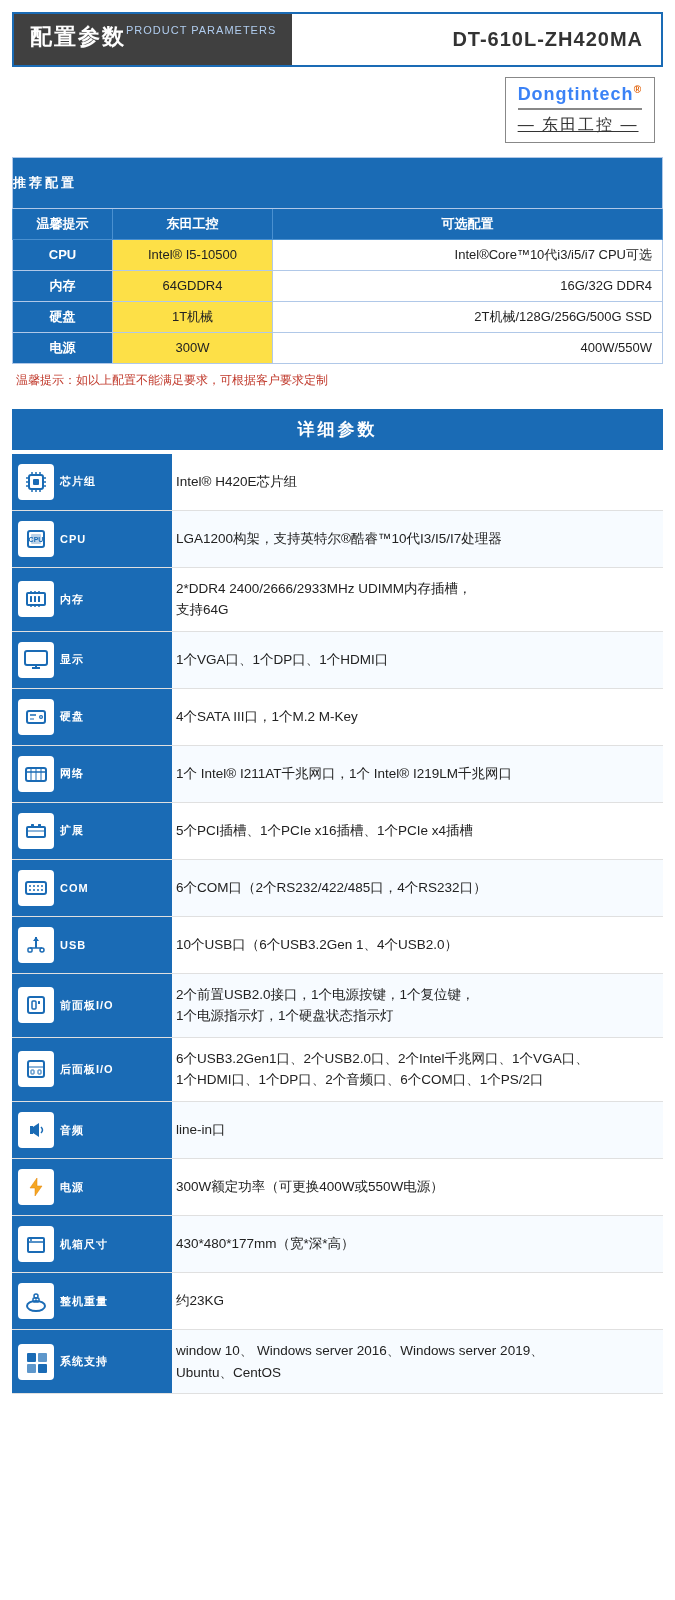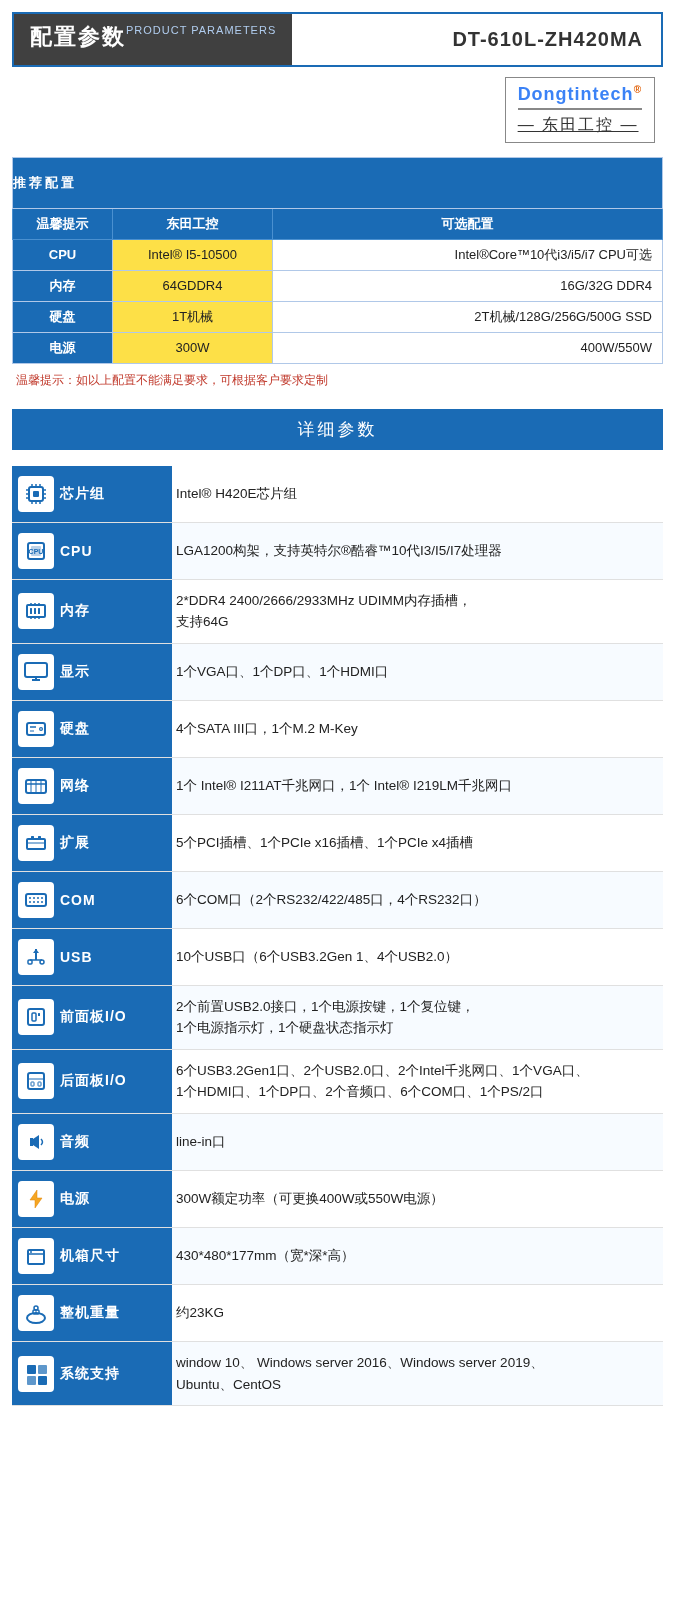--- a/index.html
+++ b/index.html
@@ -140,24 +140,24 @@
       font-size: 12px;
       margin: 8px 4px 0 4px;
     }
 
     
     .section-title-bar {
       background: #1a6bb5;
       color: #fff;
       text-align: center;
       font-size: 17px;
-      font-weight: normal;
+      font-weight: bold;
       padding: 9px 12px;
       letter-spacing: 3px;
-      margin-bottom: 16px;
+      margin-bottom: 4px;
     }
 
     
     .detail-table {
       width: 100%;
       border-collapse: collapse;
     }
     .detail-table tr {
       border-bottom: 1px solid #e0e0e0;
     }
@@ -178,21 +178,21 @@
       background: #fff;
       border-radius: 4px;
       display: flex;
       align-items: center;
       justify-content: center;
       font-size: 18px;
       flex-shrink: 0;
     }
     .icon-label {
       color: #fff;
-      font-size: 14px;
+      font-size: 11px;
       font-weight: bold;
       letter-spacing: 1px;
     }
     .detail-table td.value-cell {
       padding: 10px 4px;
       vertical-align: middle;
       font-size: 13.5px;
       line-height: 1.6;
       background: #fff;
     }

